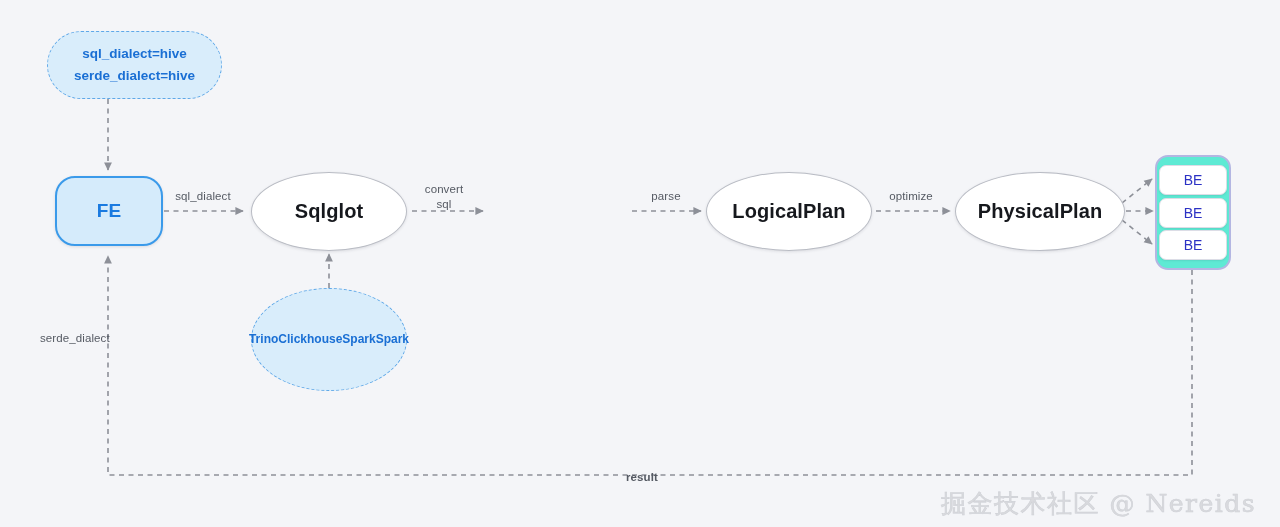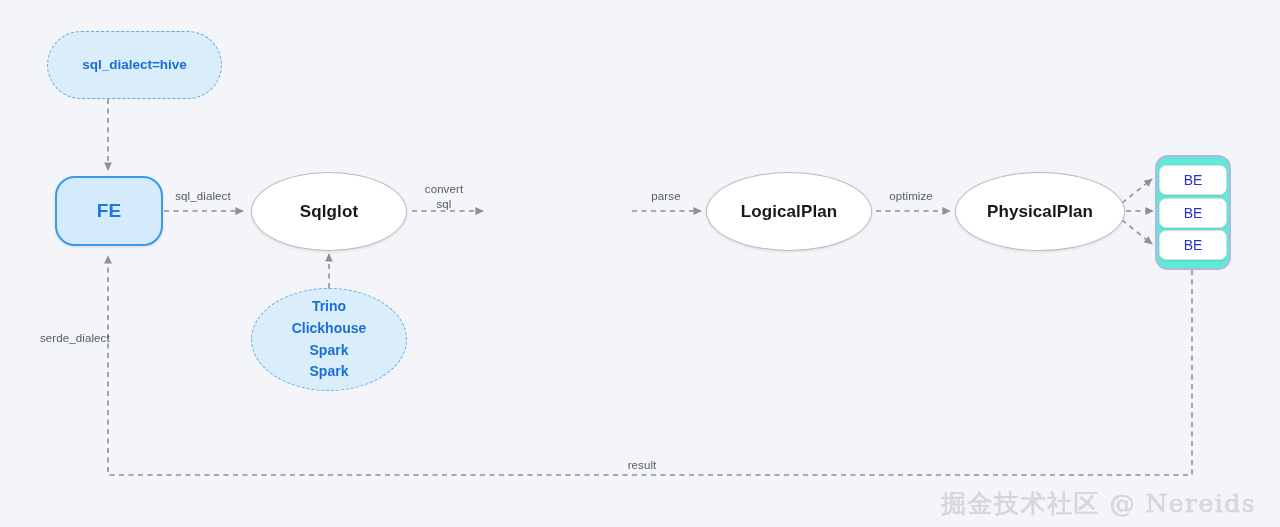--- a/index.html
+++ b/index.html
@@ -39,21 +39,21 @@
     justify-content: center;
     text-align: center;
   }
 
   .ellipse-node {
     background: #ffffff;
     border: 1px solid #b9bcc4;
     border-radius: 50%;
     box-shadow: 0 1px 3px rgba(40,45,60,.12);
     font-weight: bold;
-    font-size: 17px;
+    font-size: 20px;
     color: #16181d;
     letter-spacing: .1px;
   }
 
   .fe-node {
     background: #d5ebfb;
     border: 2px solid #3a9aea;
     border-radius: 20px;
     color: #1a7ae0;
     font-weight: bold;
@@ -70,24 +70,23 @@
     font-weight: bold;
     line-height: 1.65;
     flex-direction: column;
   }
 
   .dashed-blue-ellipse {
     background: #d9edfb;
     border: 1.5px dashed #5fa8e8;
     border-radius: 50%;
     color: #1a6fd4;
-    font-size: 14px;
+    font-size: 12px;
     font-weight: bold;
     line-height: 1.56;
-    flex-direction: column;
   }
 
   
   .be-cluster {
     position: absolute;
     box-sizing: border-box;
     background: #5eead4;
     border: 2px solid #b3b6e2;
     border-radius: 13px;
     display: flex;
@@ -164,20 +163,21 @@
       <line x1="1122" y1="203" x2="1152" y2="179" marker-end="url(#arrow)"></line>
       <line x1="1126" y1="211" x2="1153" y2="211" marker-end="url(#arrow)"></line>
       <line x1="1122" y1="220" x2="1152" y2="244" marker-end="url(#arrow)"></line>
 
       <path d="M1192,270 L1192,475 L108,475 L108,256" marker-end="url(#arrow)"></path>
     </g>
   </svg>
 
   <div class="node dashed-blue-round" style="left:47px; top:31px; width:175px; height:68px;">
     <span>sql_dialect=hive</span>
+    <span>serde_dialect=hive</span>
   </div>
 
   <div class="node fe-node" style="left:55px; top:176px; width:108px; height:70px;">
     <span>FE</span>
   </div>
 
   <div class="node ellipse-node" style="left:251px; top:172px; width:156px; height:79px;">
     <span>Sqlglot</span>
   </div>
 
@@ -213,17 +213,17 @@
 
   <div class="edge-label" style="left:414px; top:182px; width:60px;">convert
 sql</div>
 
   <div class="edge-label" style="left:637px; top:189px; width:58px;">parse</div>
 
   <div class="edge-label" style="left:880px; top:189px; width:62px;">optimize</div>
 
   <div class="edge-label" style="left:40px; top:331px; width:84px; text-align:left;">serde_dialect</div>
 
-  <div class="edge-label" style="left:613px; top:458px; width:58px;">result</div>
+  <div class="edge-label" style="left:613px; top:470px; width:58px;font-weight:bold;">result</div>
 
   <div class="watermark" style="left:941px; top:487px;">掘金技术社区 @ Nereids</div>
 
 </div>
 
 </body></html>

